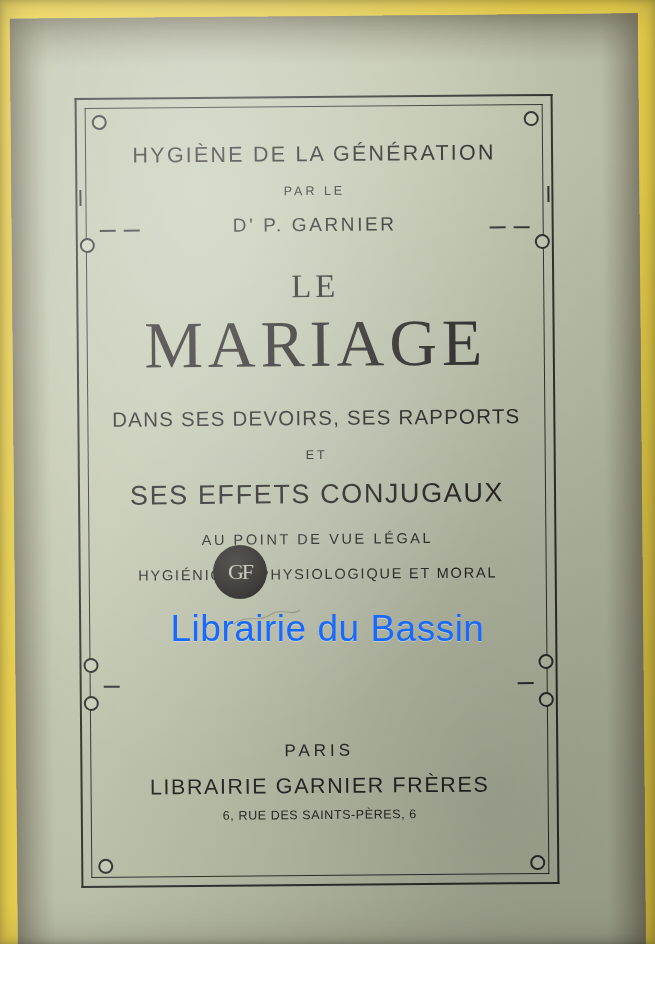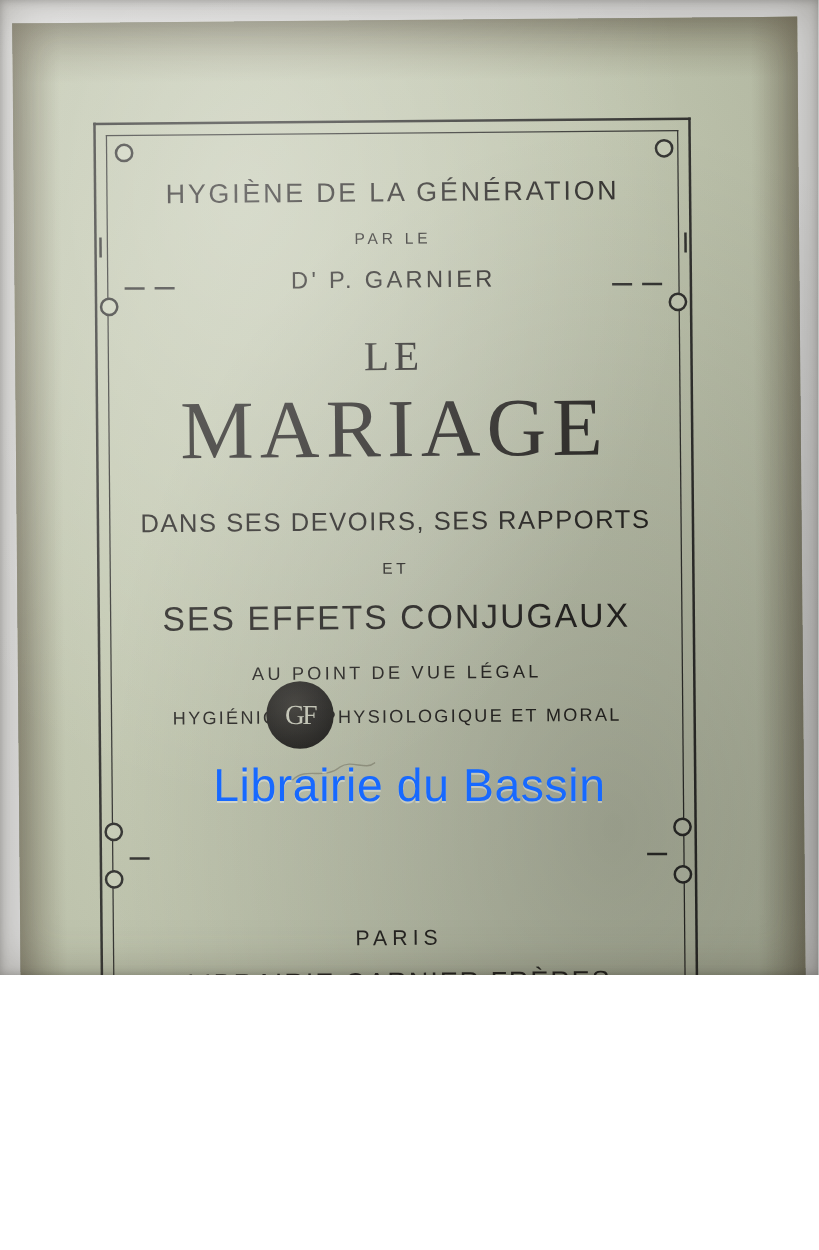--- a/index.html
+++ b/index.html
@@ -11,22 +11,22 @@
     width: 655px;
     height: 1000px;
     overflow: hidden;
     font-family: "Liberation Sans", sans-serif;
   }
 
   
   #photo {
     position: relative;
     width: 655px;
-    height: 780px;
-    background: #e5e5e5;
+    height: 944px;
+    background: #fde047;
     overflow: hidden;
   }
   
   #photo::before {
     content: "";
     position: absolute;
     inset: 0;
     background:
       radial-gradient(ellipse at 30% 20%, rgba(255,255,255,0.30), rgba(255,255,255,0) 55%),
       radial-gradient(ellipse at 75% 85%, rgba(0,0,0,0.18), rgba(0,0,0,0) 60%),

